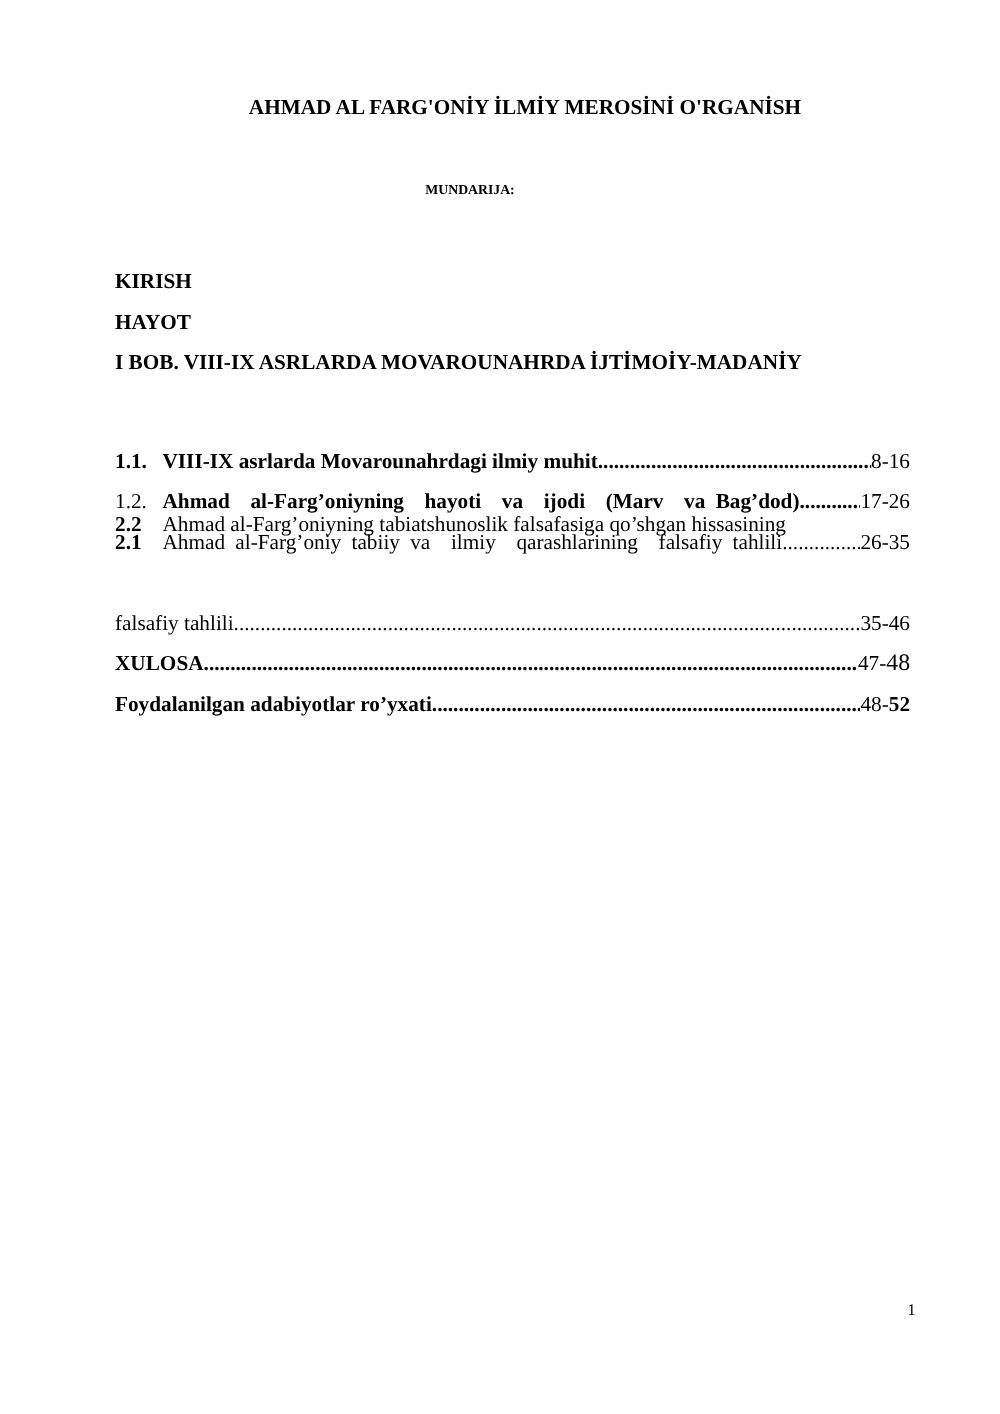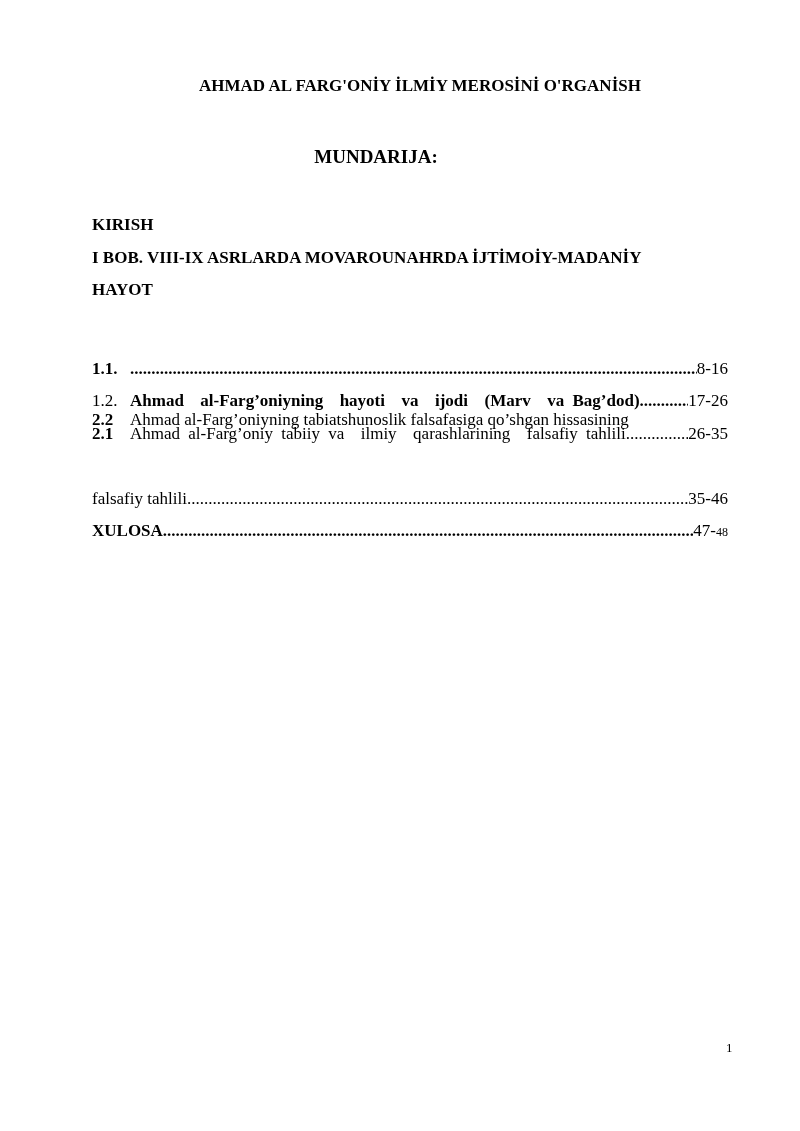--- a/index.html
+++ b/index.html
@@ -8,57 +8,58 @@
       font-family: "Liberation Serif", "DejaVu Serif", serif;
       color: #000000;
     }
     .page-title {
       position: absolute; left: 0; width: 800px; top: 76px;
       text-align: center; font-weight: bold; font-size: 17px;
       padding-left: 40px; box-sizing: border-box;
     }
     .toc-heading {
       position: absolute; left: 0; width: 752px; top: 146px;
-      text-align: center; font-weight: bold; font-size: 19px;
+      text-align: center; font-weight: bold; font-size: 11px;
       box-sizing: border-box;
     }
     .toc {
       position: absolute; left: 92px; top: 209px; width: 636px;
       font-size: 17px; line-height: 32.5px;
     }
     .line { display: flex; align-items: baseline; white-space: nowrap; height: 32.5px; }
     .b { font-weight: bold; }
     .num { display: inline-block; min-width: 38px; }
     .leader { flex: 1; overflow: hidden; white-space: nowrap; }
     .leader::after { content: "................................................................................................................................................................................................................"; }
     .pages { white-space: nowrap; margin-top: 46px; }
     .justify { word-spacing: 4px; }
-    .small { font-size: 12px; }
+    .small { font-size: 19px; }
     .page-number {
       position: absolute; top: 1040px; left: 726px; font-size: 13px;
     }
   </style>
 </head>
 <body>
 
 <div class="page-title">AHMAD AL FARG'ONİY İLMİY MEROSİNİ O'RGANİSH</div>
 <div class="toc-heading">MUNDARIJA:</div>
 
 <div class="toc">
   <div class="line b">
     <span>KIRISH</span>
   </div>
   <div class="line b">
-    <span>I BOB. VIII-IX ASRLARDA MOVAROUNAHRDA İJTİMOİY-MADANİY</span>
+    <span>HAYOT</span>
   </div>
   <div class="line b">
-    <span>HAYOT</span>
+    <span>I BOB. VIII-IX ASRLARDA MOVAROUNAHRDA İJTİMOİY-MADANİY</span>
   </div>
   <div class="line">
     <span class="num b">1.1.</span>
+    <span class="b">VIII-IX asrlarda Movarounahrdagi ilmiy muhit</span>
     <span class="leader b"></span>
     <span class="pages">8-16</span>
   </div>
   <div class="line">
     <span class="num">1.2.</span>
     <span class="b justify" style="white-space:pre">Ahmad  al-Farg’oniyning  hayoti  va  ijodi  (Marv  va Bag’dod)</span>
     <span class="leader b"></span>
     <span class="pages">17-26</span>
   </div>
   <div class="line">
@@ -75,15 +76,21 @@
     <span>falsafiy tahlili</span>
     <span class="leader"></span>
     <span class="pages">35-46</span>
   </div>
   <div class="line">
     <span class="b">XULOSA</span>
     <span class="leader b"></span>
     <span class="pages">47-</span>
       <span class="pages small">48</span>
   </div>
+  <div class="line">
+    <span class="b">Foydalanilgan adabiyotlar ro’yxati</span>
+    <span class="leader b"></span>
+    <span class="pages">48-</span>
+      <span class="pages b">52</span>
+  </div>
 </div>
 
 <div class="page-number">1</div>
 
 </body></html>

